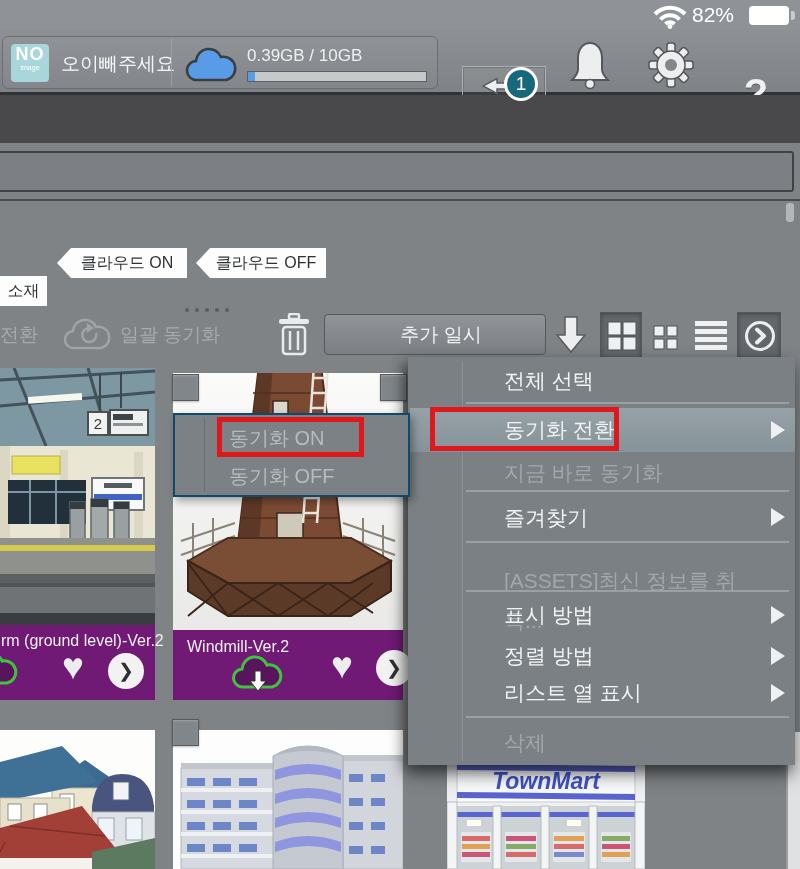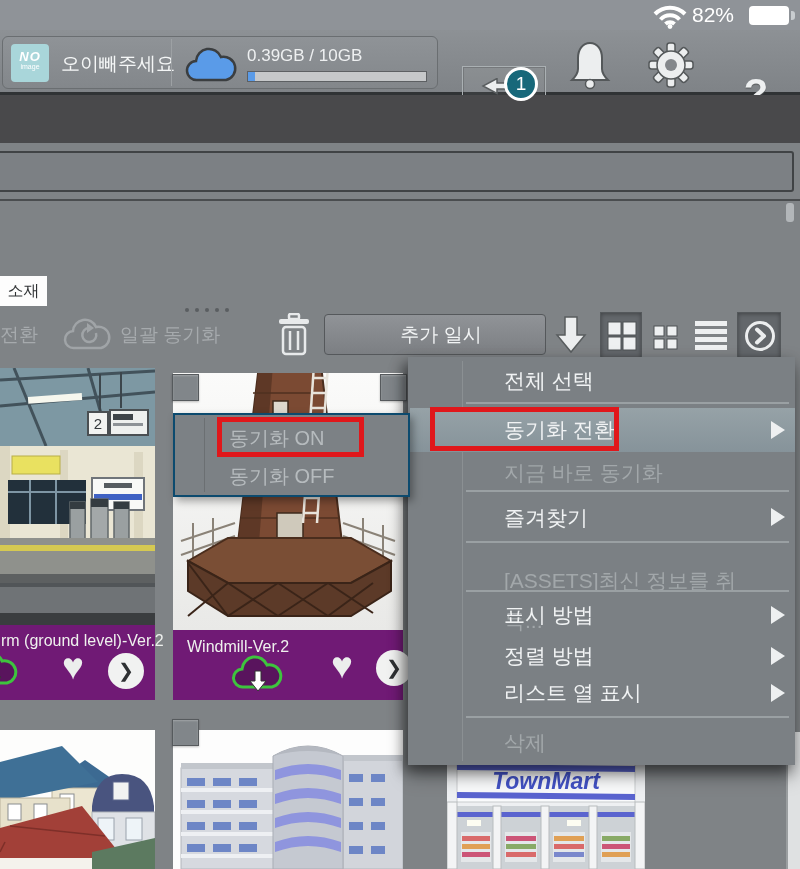--- a/index.html
+++ b/index.html
@@ -15,21 +15,21 @@
   .battery-tip{position:absolute;left:791px;top:11px;width:4px;height:9px;background:#c9cdd0;border-radius:0 3px 3px 0;}
 
   
   .header{position:absolute;left:0;top:30px;width:800px;height:65px;
     background:linear-gradient(#8d9195,#7f8387);border-bottom:3px solid #303335;}
   .hdr-panel{position:absolute;left:2px;top:6px;width:436px;height:53px;border:1px solid #6a6e71;
     border-radius:6px;background:linear-gradient(#8f9397,#83878b);}
   .hdr-divider{position:absolute;left:168px;top:2px;bottom:2px;width:1px;background:#66696c;border-right:1px solid #9da1a4;}
   .avatar{position:absolute;left:8px;top:7px;width:38px;height:38px;background:#a9d6da;border-radius:4px;
     text-align:center;color:#fff;}
-  .avatar .l1{font-size:13px;font-weight:bold;letter-spacing:1px;padding-top:5px;font-style:italic;}
+  .avatar .l1{font-size:18px;font-weight:bold;letter-spacing:1px;}
   .avatar .l2{font-size:7px;margin-top:-1px;}
   .username{position:absolute;left:58px;top:0;height:53px;line-height:53px;font-size:19px;color:#f4f6f6;}
   .storage-text{position:absolute;left:244px;top:9px;width:182px;text-align:left;font-size:17px;color:#eef0f1;}
   .storage-bar{position:absolute;left:244px;top:34px;width:180px;height:11px;background:#c6c8ca;border:1px solid #5d6063;}
   .storage-fill{height:100%;background:#5a9be8;}
   .sync-btn{position:absolute;left:462px;top:36px;width:84px;height:54px;border:1px solid #aab0b3;
     background:rgba(255,255,255,0.05);box-shadow:inset 0 0 0 1px rgba(0,0,0,0.15);}
   .badge{position:absolute;left:504px;top:37px;width:34px;height:34px;border-radius:50%;background:#17687a;
     border:3px solid #fff;color:#fff;font-size:19px;line-height:28px;text-align:center;z-index:3;}
   .help-q{position:absolute;left:733px;top:36px;width:46px;height:54px;line-height:54px;text-align:center;
@@ -151,20 +151,22 @@
 
     <div class="help-q">?</div>
   </div>
 
   <div class="darkband"></div>
   <div class="fieldbox"></div>
   <div class="panline"></div>
   <div class="scrollthumb"></div>
 
   <div class="tab" style="left:0;width:47px;margin-top:28px;">소재</div>
+  <div class="tab notched" style="left:57px;width:130px;">클라우드 ON</div>
+  <div class="tab notched" style="left:196px;width:130px;">클라우드 OFF</div>
 
   <div class="grip">
       <i></i>
       <i></i>
       <i></i>
       <i></i>
       <i></i>
     </div>
 
   <div class="tb-dim" style="left:0;">전환</div>

